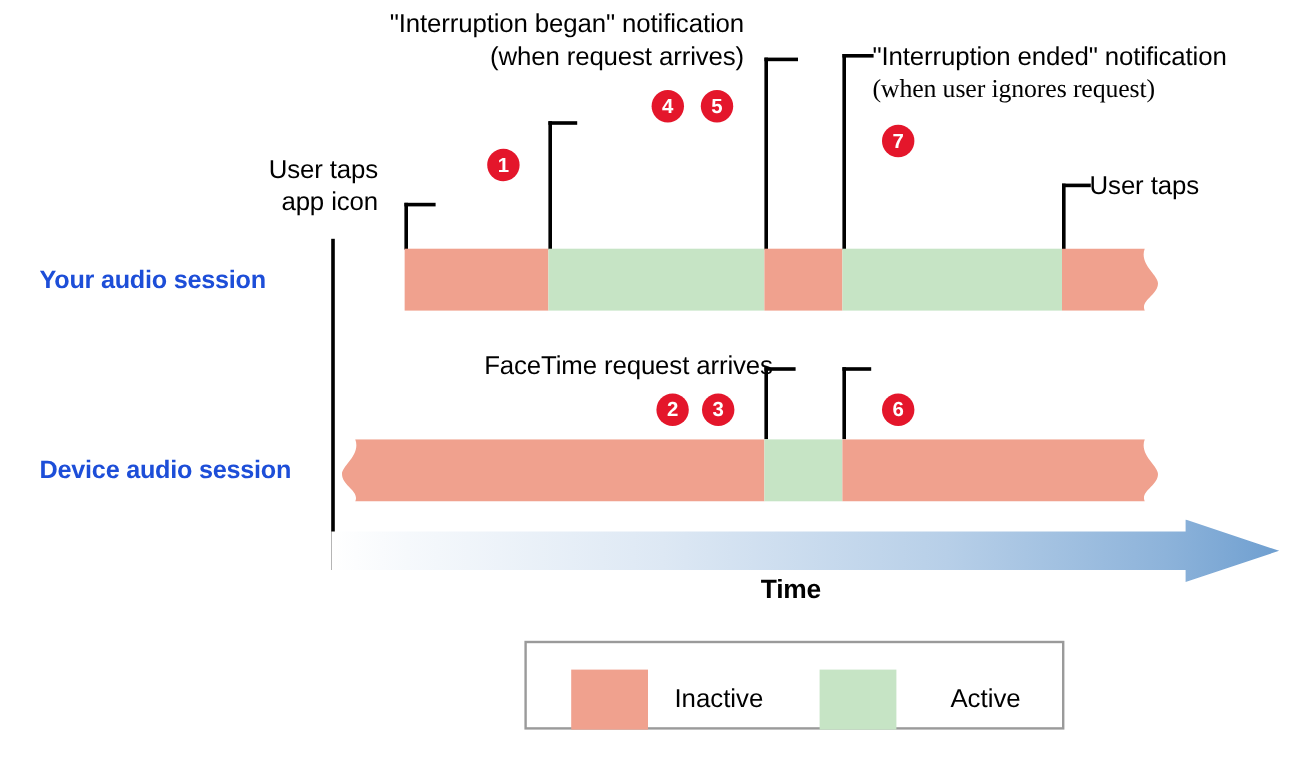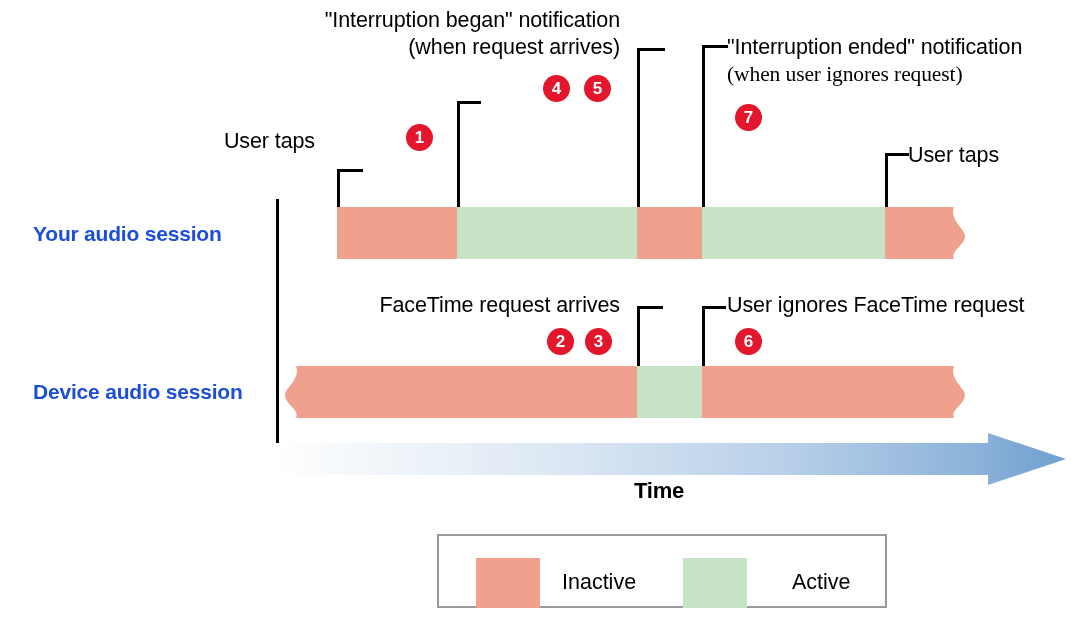--- a/index.html
+++ b/index.html
@@ -145,20 +145,21 @@
 
 
   <div class="leader elbow-left" style="left:457px; top:101px; width:24px; height:107px;">
     <div class="h" style="width:24px;"></div>
     <div class="v" style="height:107px;"></div>
   </div>
 
   <div class="badge" style="left:406px; top:124px;">1</div>
 
   <div class="anno right" style="left:60px; top:128px; width:255px;">User taps</div>
+  <div class="anno right" style="left:60px; top:155px; width:255px;">app icon</div>
 
   <div class="leader elbow-left" style="left:337px; top:169px; width:26px; height:39px;">
     <div class="h" style="width:26px;"></div>
     <div class="v" style="height:39px;"></div>
   </div>
 
   <div class="anno left" style="left:908px; top:142px;">User taps</div>
 
   <div class="leader elbow-right" style="left:885px; top:153px; width:24px; height:55px;">
     <div class="h" style="width:24px;"></div>
@@ -177,31 +178,30 @@
       <rect x="120" y="0" width="180" height="52" fill="#c6e4c5"></rect>
 
       <rect x="300" y="0" width="65" height="52" fill="#f0a18e"></rect>
 
       <rect x="365" y="0" width="183" height="52" fill="#c6e4c5"></rect>
 
       <path d="M548,0 L617,0 C612,13 628,22 628,29 C628,39 613,43 617,52 L548,52 Z" fill="#f0a18e"></path>
     </svg>
   </div>
 
-  <div class="anno right" style="left:280px; top:292px; width:340px;">FaceTime request arrives</div>
+  <div class="anno right" style="left:280px; top:292px; width:340px;padding-left:24px;">FaceTime request arrives</div>
 
   <div class="leader elbow-left" style="left:637px; top:306px; width:26px; height:60px;">
     <div class="h" style="width:26px;"></div>
     <div class="v" style="height:60px;"></div>
   </div>
 
   <div class="badge" style="left:547px; top:328px;">2</div>
   <div class="badge" style="left:585px; top:328px;">3</div>
 
-  <div class="anno left" style="left:727px; top:292px;">User ignores FaceTime request</div>
 
   <div class="leader elbow-right" style="left:702px; top:306px; width:24px; height:60px;">
     <div class="h" style="width:24px;"></div>
     <div class="v" style="height:60px;"></div>
   </div>
 
   <div class="badge" style="left:735px; top:328px;">6</div>
 
   <div class="row-label" style="left:33px; top:380px;">Device audio session</div>
 

